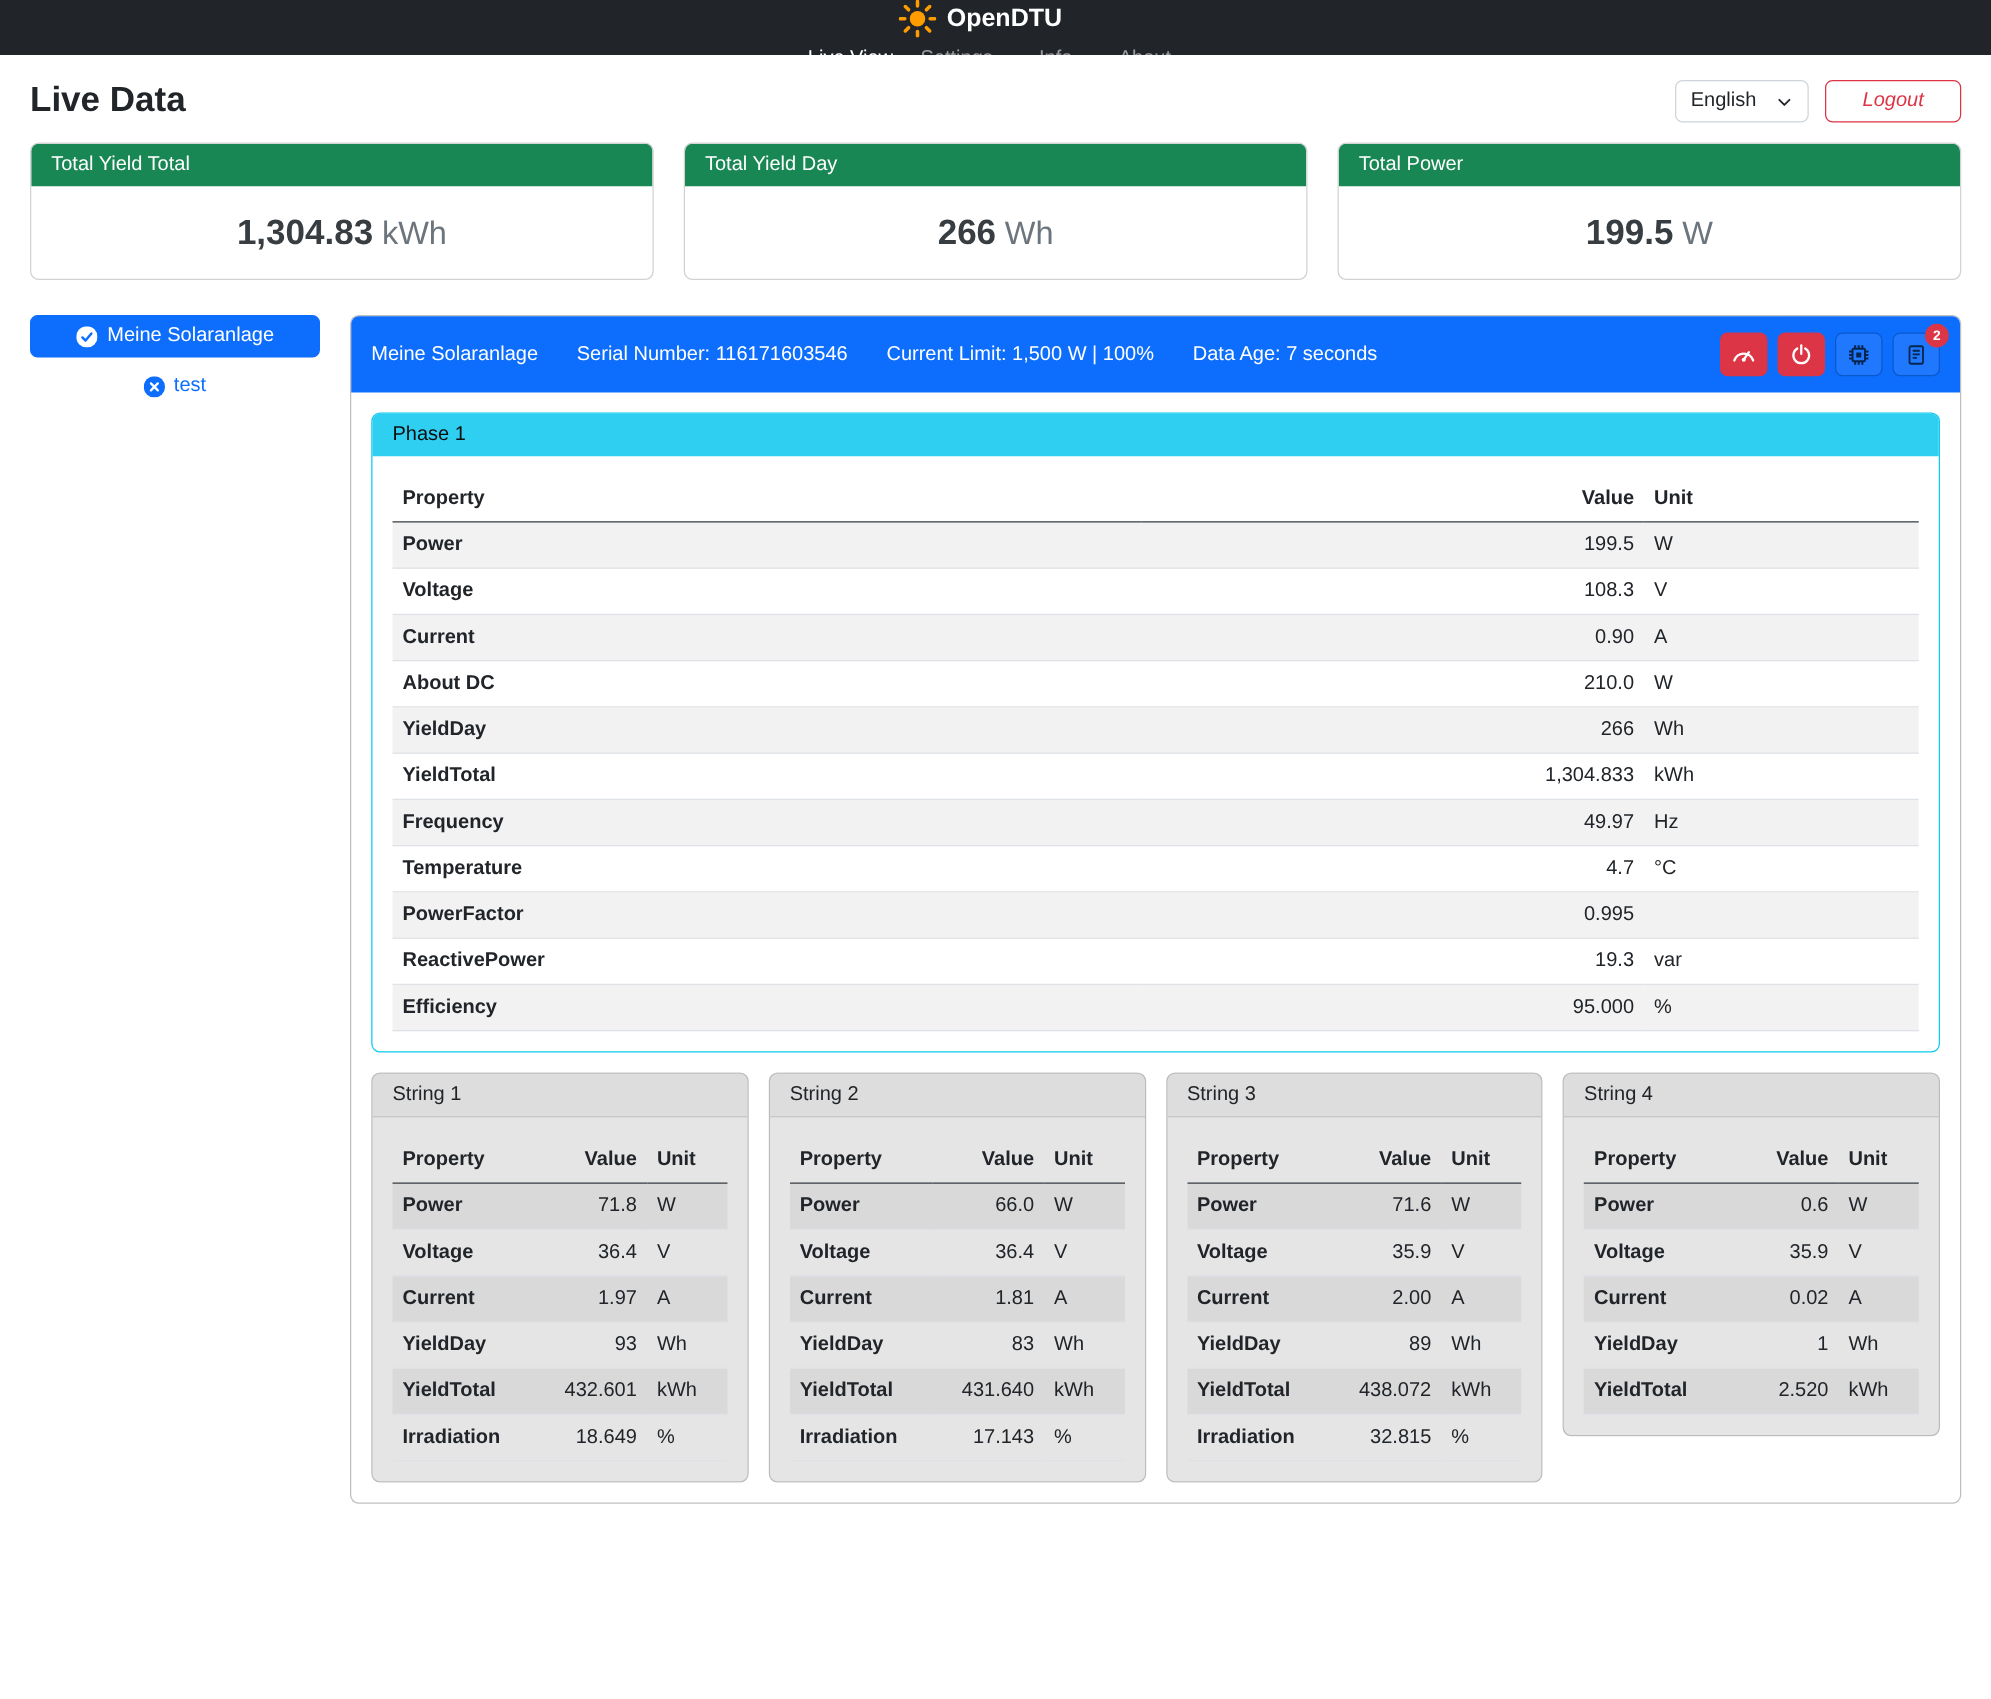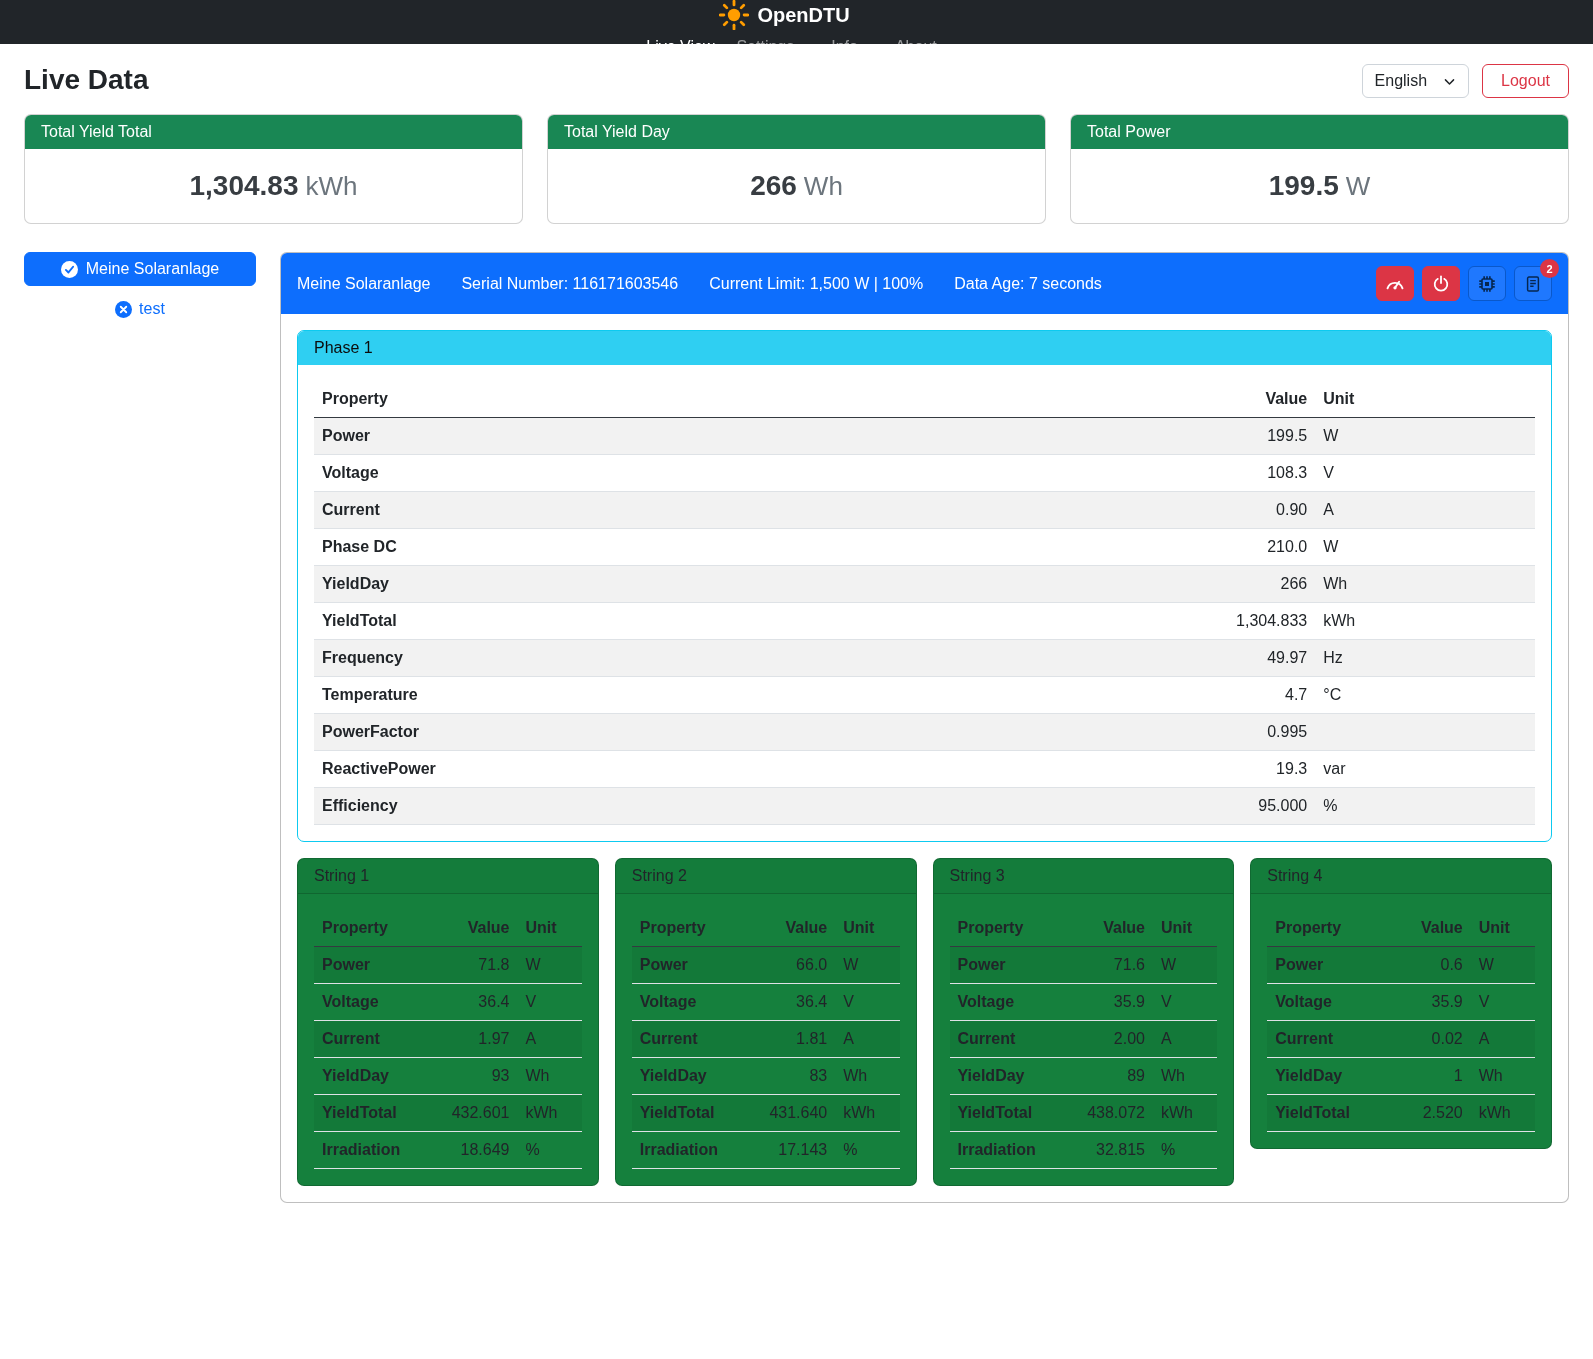--- a/index.html
+++ b/index.html
@@ -21,21 +21,21 @@
     flex-direction: column;
   }
   .brand { display:flex; align-items:center; gap:8px; color:#fff; font-size:20px; font-weight:700; margin-right:14px; cursor:pointer; }
   .brand-icon { display:flex; }
   .nav-links { display:flex; align-items:center; }
   .nav-link { color:rgba(255,255,255,.55); padding:8px 11px; text-decoration:none; display:flex; align-items:center; gap:7px; cursor:pointer; font-size:16px; }
   .nav-link.active { color:#fff; }
   .caret { width:0; height:0; border-left:4px solid transparent; border-right:4px solid transparent; border-top:4px solid currentColor; display:inline-block; margin-top:2px; }
   .nav-right { margin-left:auto; display:flex; gap:13px; align-items:center; }
   .lang-select { background:#fff; color:#212529; border:1px solid #ced4da; border-radius:6px; padding:7px 12px; display:flex; align-items:center; gap:16px; cursor:pointer; }
-  .logout-btn { background:transparent; color:#dc3545; border:1px solid #dc3545; border-radius:6px; padding:7px 18px; font-size:16px; cursor:pointer; font-family:inherit; }
+  .logout-btn { background:transparent; color:#dc3545; border:1px solid #dc3545; border-radius:6px; padding:7px 29px; font-size:16px; cursor:pointer; font-family:inherit;font-style:italic; }
 
   
   .container { padding: 0 24px 24px; }
   .page-title { font-size:28px; font-weight:700; margin:20px 0 18px; color:#212529; }
 
   .summary-row { display:grid; grid-template-columns:repeat(3,1fr); gap:24px; }
   .summary-card { border:1px solid rgba(0,0,0,.175); border-radius:7px; overflow:hidden; background:#fff; }
   .summary-card-header { background:#198754; color:#fff; padding:8px 16px; }
   .summary-card-body { padding:21px 16px; text-align:center; }
   .summary-value { font-size:28px; font-weight:700; color:#383d42; }
@@ -64,21 +64,21 @@
   table.data-table { width:100%; border-collapse:collapse; }
   .data-table th, .data-table td { padding:9px 8px; text-align:left; border-bottom:1px solid #dee2e6; font-size:16px; }
   .data-table thead th { border-bottom:1px solid #343a40; font-weight:700; }
   .data-table tbody tr:nth-child(odd) { background:rgba(0,0,0,.05); }
   .data-table tbody th { font-weight:700; }
   .data-table .val-col { text-align:right; }
   .data-table .unit-col { text-align:left; }
   .phase-card .unit-col { width:18%; }
 
   .strings-row { display:grid; grid-template-columns:repeat(4,1fr); gap:16px; margin-top:16px; align-items:start; }
-  .string-card { border:1px solid rgba(0,0,0,.175); border-radius:7px; background:#15803d; }
+  .string-card { border:1px solid rgba(0,0,0,.175); border-radius:7px; background:#e5e5e5; }
   .string-card-header { background:rgba(0,0,0,.03); padding:8px 16px; border-bottom:1px solid rgba(0,0,0,.175); border-radius:6px 6px 0 0; }
   .string-card-body { padding:16px; }
   .string-card .unit-col { width:24%; }
 </style>
 </head>
 <body>
 
 <nav class="navbar">
   <div class="brand">
     <span class="brand-icon">
@@ -242,21 +242,21 @@
                     <th>Voltage</th>
                     <td class="val-col">108.3</td>
                     <td class="unit-col">V</td>
                   </tr>
                   <tr>
                     <th>Current</th>
                     <td class="val-col">0.90</td>
                     <td class="unit-col">A</td>
                   </tr>
                   <tr>
-                    <th>Phase DC</th>
+                    <th>About DC</th>
                     <td class="val-col">210.0</td>
                     <td class="unit-col">W</td>
                   </tr>
                   <tr>
                     <th>YieldDay</th>
                     <td class="val-col">266</td>
                     <td class="unit-col">Wh</td>
                   </tr>
                   <tr>
                     <th>YieldTotal</th>

